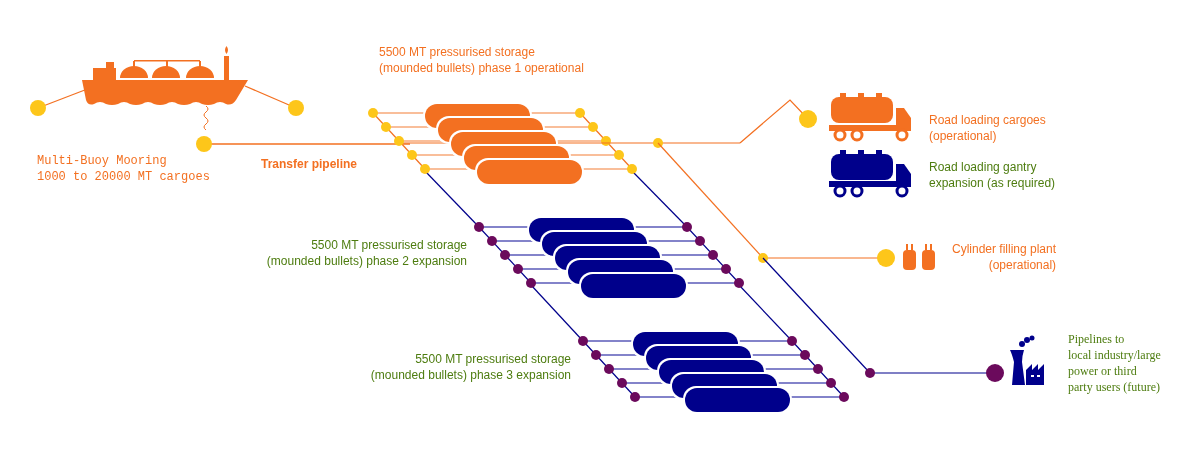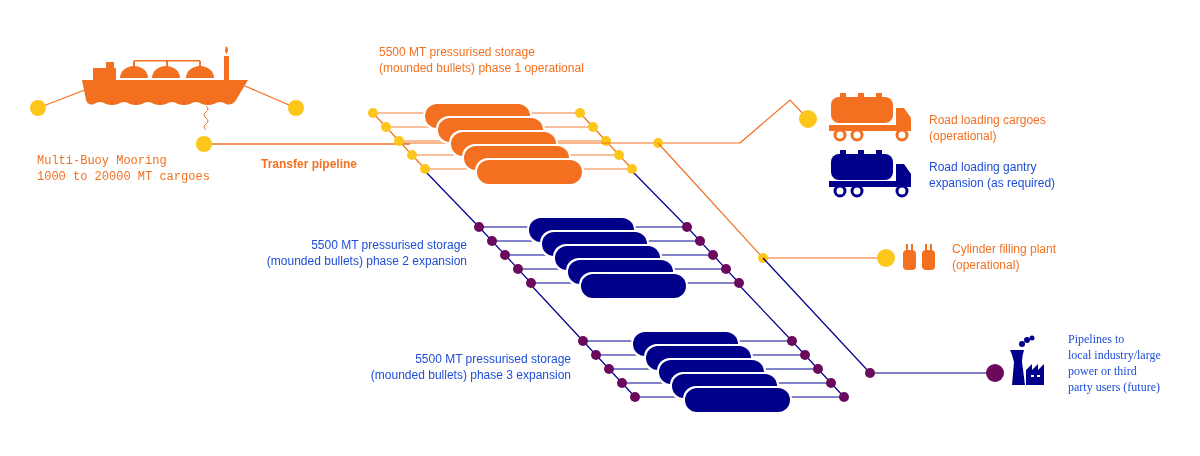--- a/index.html
+++ b/index.html
@@ -1,20 +1,20 @@
 <!DOCTYPE html>
 <html><head>
 <meta charset="utf-8">
 <style>
   html,body{margin:0;padding:0;background:#fff;}
   body{width:1200px;height:456px;position:relative;overflow:hidden;font-family:"Liberation Sans",sans-serif;}
   svg{position:absolute;left:0;top:0;}
   .lbl{position:absolute;font-size:12px;line-height:16px;}
   .or{color:#f37021;}
-  .bl{color:#1d4ed8;}
+  .bl{color:#4d7c0f;}
   .r{text-align:right;}
 </style>
 </head>
 <body>
 
 <svg width="1200" height="456">
 
   <line x1="38" y1="108" x2="90" y2="88" stroke="#f37021" stroke-width="1.2"></line>
   <line x1="245" y1="86" x2="296" y2="108" stroke="#f37021" stroke-width="1.2"></line>
   <circle cx="38" cy="108" r="8" fill="#fdc61a"></circle>
@@ -204,21 +204,21 @@
   <div>(mounded bullets) phase 3 expansion</div>
 </div>
 <div class="lbl or" style="left:929px;top:112px;">
   <div>Road loading cargoes</div>
   <div>(operational)</div>
 </div>
 <div class="lbl bl" style="left:929px;top:159px;">
   <div>Road loading gantry</div>
   <div>expansion (as required)</div>
 </div>
-<div class="lbl or" style="left:952px;top:241px;">
+<div class="lbl or" style="left:952px;top:241px;text-align:right;">
   <div>Cylinder filling plant</div>
   <div>(operational)</div>
 </div>
 <div class="lbl bl" style="left:1068px;top:331px;font-family:Liberation Serif, serif;">
   <div>Pipelines to</div>
   <div>local industry/large</div>
   <div>power or third</div>
   <div>party users (future)</div>
 </div>
 

